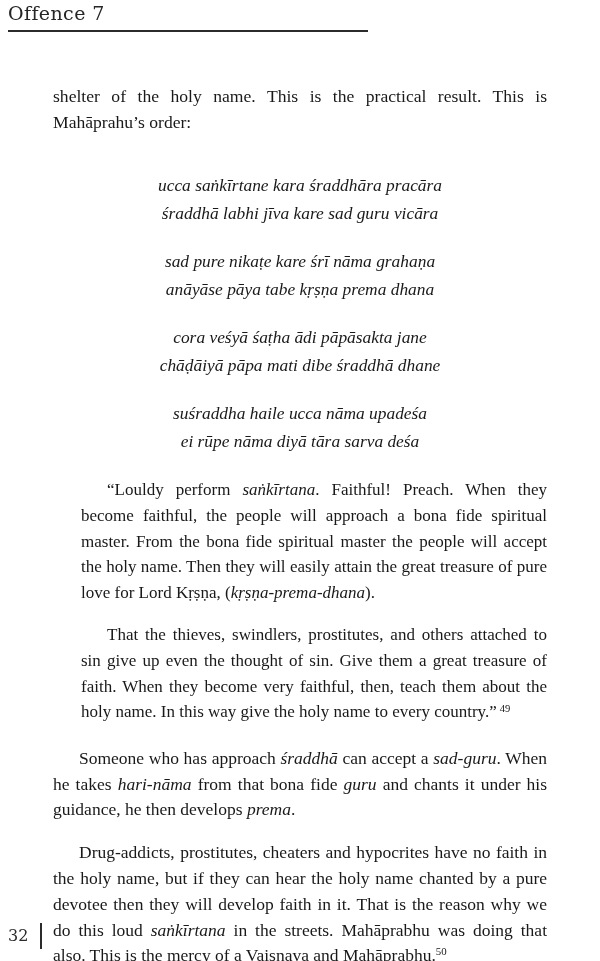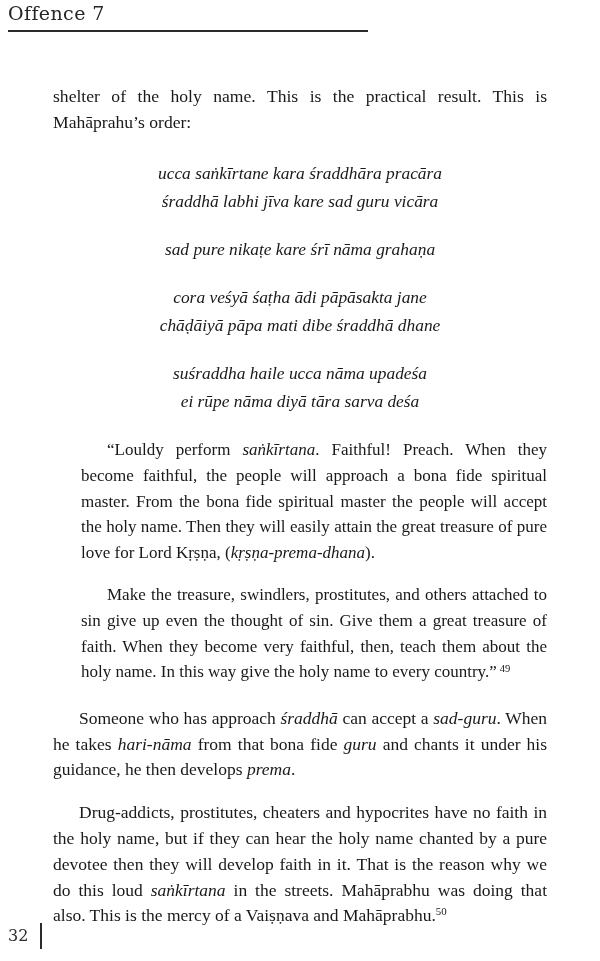--- a/index.html
+++ b/index.html
@@ -69,21 +69,21 @@
 
   .para-open {
     text-indent: 0;
   }
   .para-indent {
     text-indent: 26px;
   }
 
   
   .verse-group {
-    margin-top: 24px;
+    margin-top: 36px;
     margin-bottom: 2px;
   }
   .verse {
     margin: 0 0 20px 0;
     text-align: center;
     font-style: italic;
     font-size: 17.4px;
     line-height: 28px;
   }
   .verse:last-child {
@@ -164,34 +164,35 @@
       <span>Mahāprahu’s order:</span>
     </p>
 
     <div class="verse-group">
       <div class="verse">
         <span class="verse-line">ucca saṅkīrtane kara śraddhāra pracāra</span>
         <span class="verse-line">śraddhā labhi jīva kare sad guru vicāra</span>
       </div>
       <div class="verse">
         <span class="verse-line">sad pure nikaṭe kare śrī nāma grahaṇa</span>
+        <span class="verse-line">anāyāse pāya tabe kṛṣṇa prema dhana</span>
       </div>
       <div class="verse">
         <span class="verse-line">cora veśyā śaṭha ādi pāpāsakta jane</span>
         <span class="verse-line">chāḍāiyā pāpa mati dibe śraddhā dhane</span>
       </div>
       <div class="verse">
         <span class="verse-line">suśraddha haile ucca nāma upadeśa</span>
         <span class="verse-line">ei rūpe nāma diyā tāra sarva deśa</span>
       </div>
     </div>
 
     <div class="quote">
       <p class="para-indent"><span>“Louldy perform </span><i>saṅkīrtana</i><span>. Faithful! Preach. When they become faithful, the people will approach a bona fide spiritual master. From the bona fide spiritual master the people will accept the holy name. Then they will easily attain the great treasure of pure love for Lord Kṛṣṇa, (</span><i>kṛṣṇa-prema-dhana</i><span>).</span></p>
-      <p class="para-indent"><span>Make the treasure, swindlers, prostitutes, and others attached to sin give up even the thought of sin. Give them a great treasure of faith. When they become very faithful, then, teach them about the holy name. In this way give the holy name to every country.”</span><sup class="fn-spaced">49</sup></p>
+      <p class="para-indent"><span>That the thieves, swindlers, prostitutes, and others attached to sin give up even the thought of sin. Give them a great treasure of faith. When they become very faithful, then, teach them about the holy name. In this way give the holy name to every country.”</span><sup class="fn-spaced">49</sup></p>
     </div>
 
     <div class="tail">
       <p class="para-indent"><span>Someone who has approach </span><i>śraddhā</i><span> can accept a </span><i>sad-guru</i><span>. When he takes </span><i>hari-nāma</i><span> from that bona fide </span><i>guru</i><span> and chants it under his guidance, he then develops </span><i>prema</i><span>.</span></p>
       <p class="para-indent"><span>Drug-addicts, prostitutes, cheaters and hypocrites have no faith in the holy name, but if they can hear the holy name chanted by a pure devotee then they will develop faith in it. That is the reason why we do this loud </span><i>saṅkīrtana</i><span> in the streets. Mahāprabhu was doing that also. This is the mercy of a Vaiṣṇava and Mahāprabhu.</span><sup>50</sup></p>
     </div>
 
   </div>
 
   <div class="folio">

